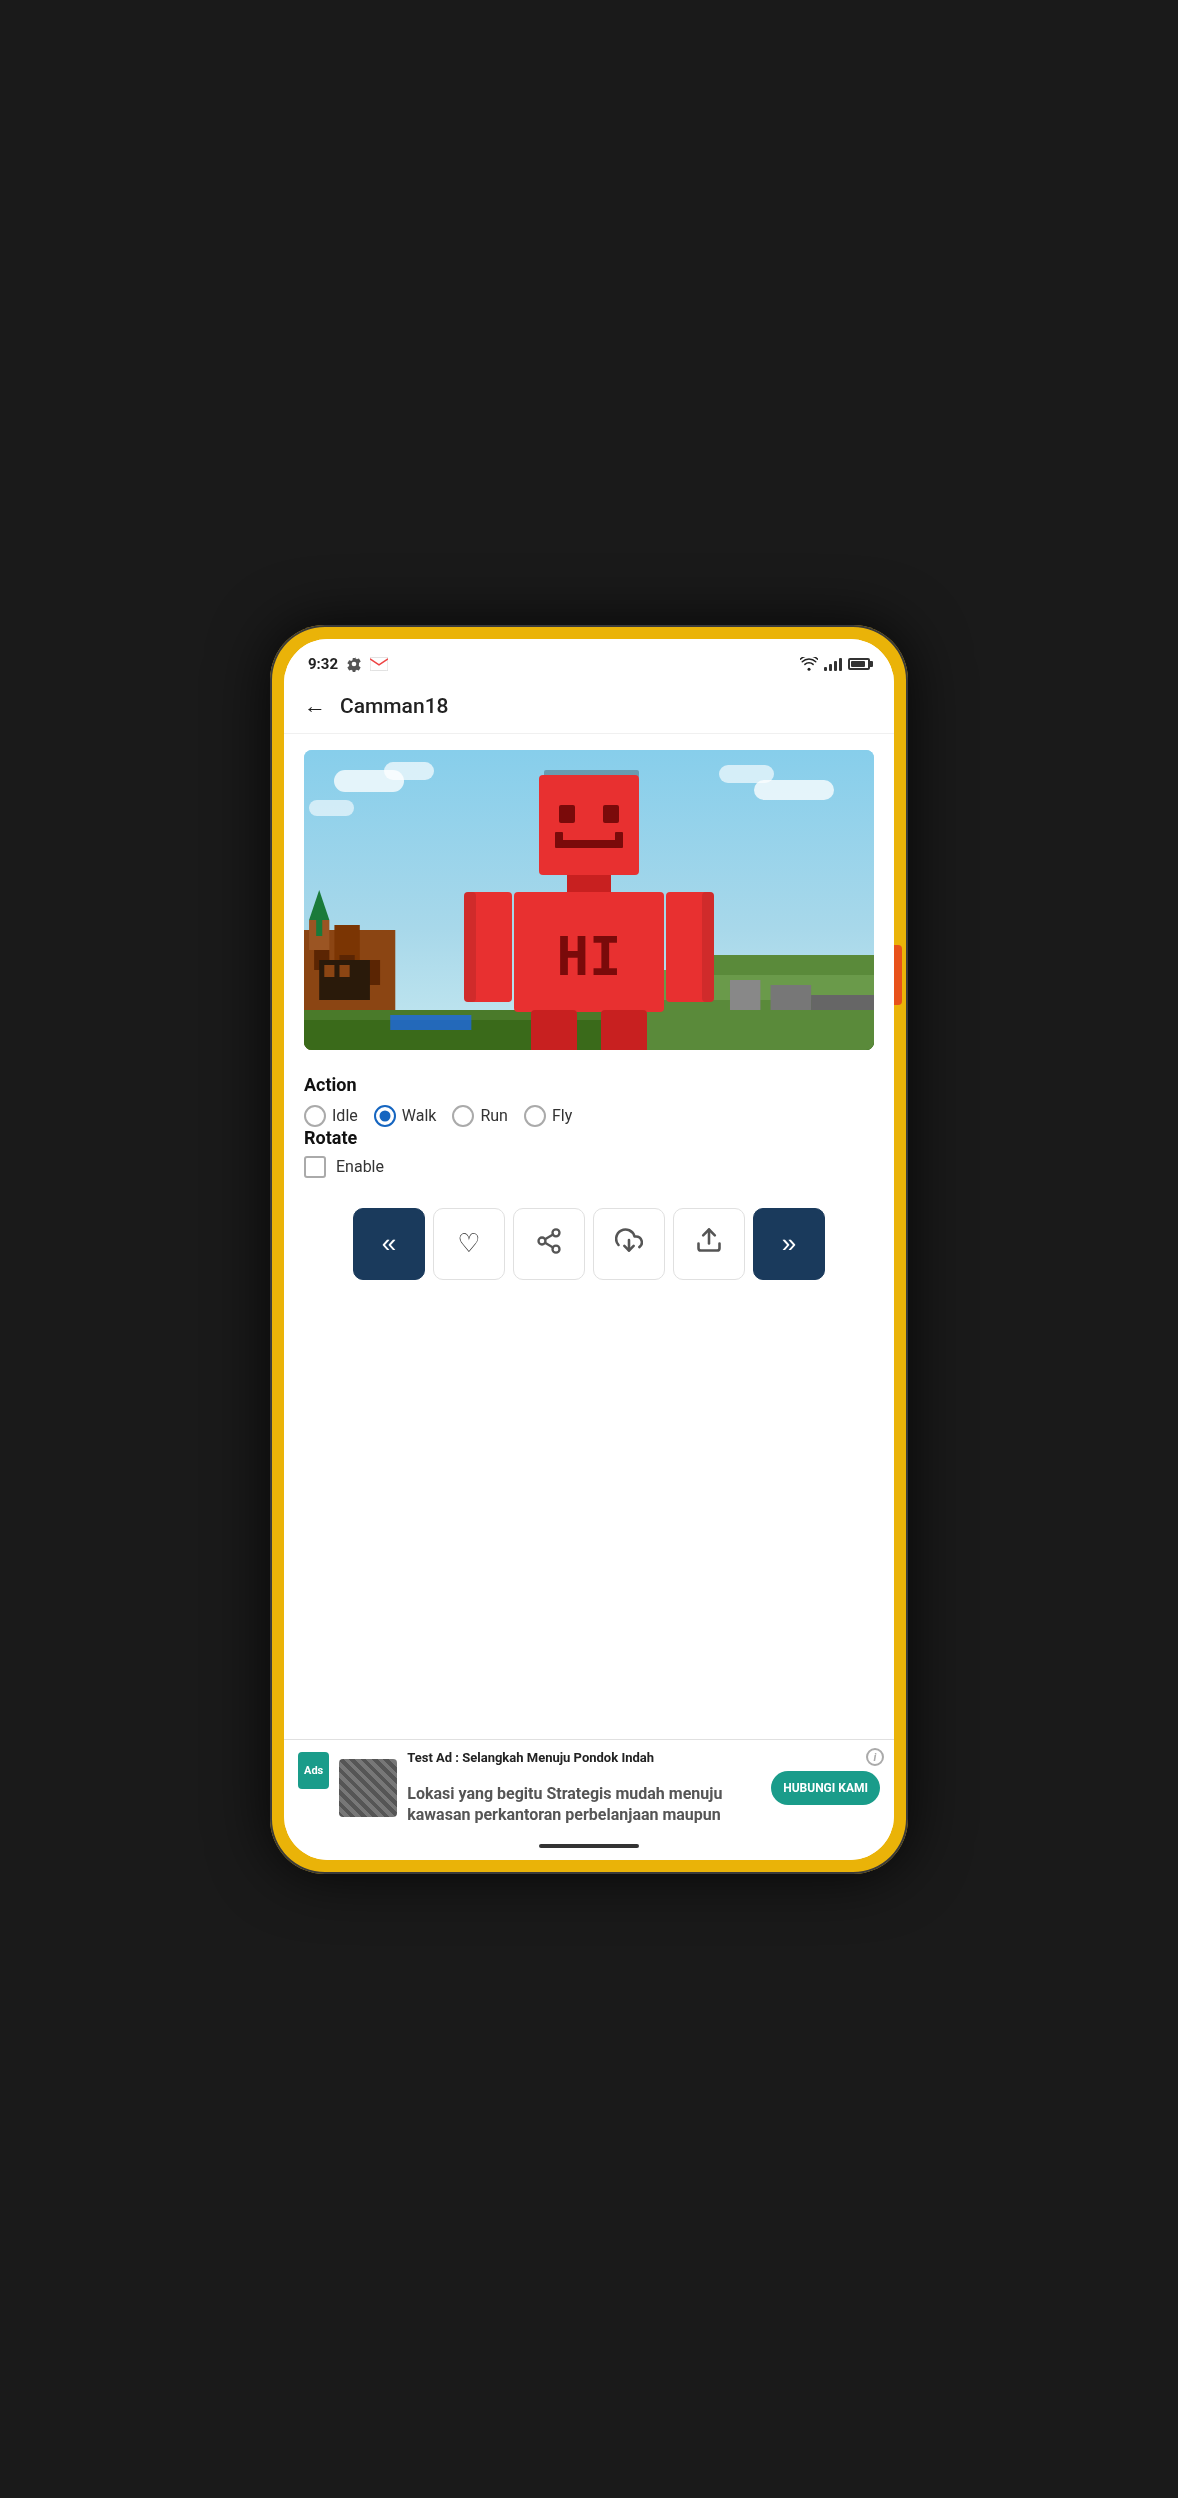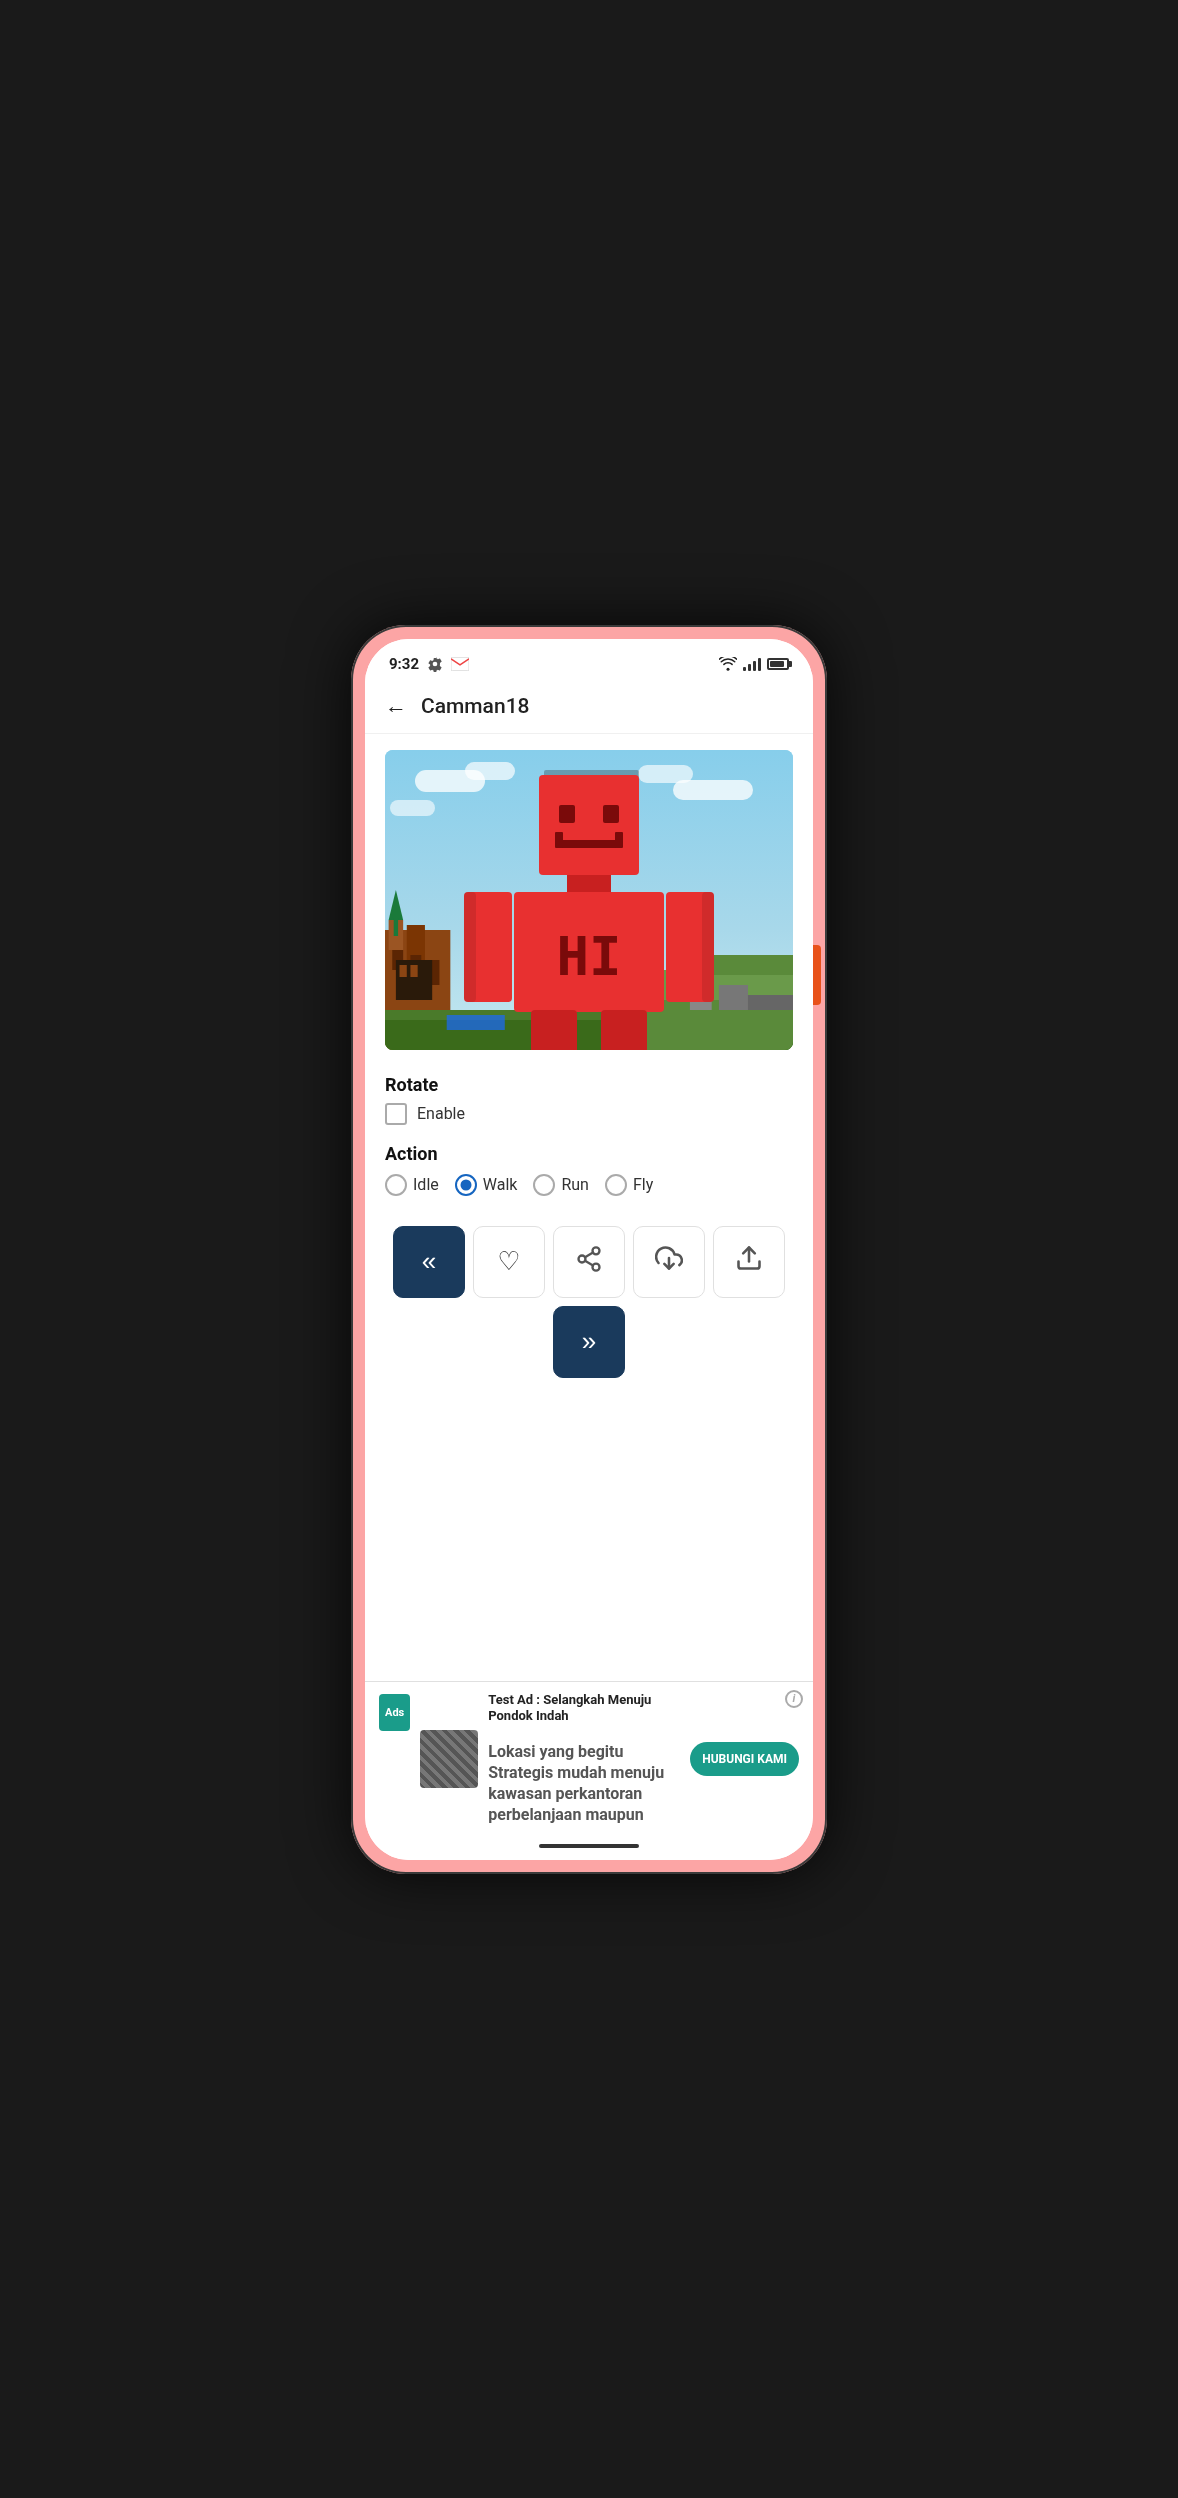--- a/index.html
+++ b/index.html
@@ -7,23 +7,23 @@
     body {
       background: #1a1a1a;
       display: flex;
       justify-content: center;
       align-items: center;
       min-height: 100vh;
       font-family: 'Roboto', Arial, sans-serif;
     }
 
     .phone-frame {
-      width: 476px;
+      width: 638px;
       height: 1249px;
-      background: #fca5a5;
+      background: #eab308;
       border-radius: 55px;
       position: relative;
       box-shadow: 0 0 60px rgba(0,0,0,0.8), inset 0 0 0 2px #3a3a3a;
       overflow: hidden;
     }
 
     .phone-screen {
       position: absolute;
       top: 14px;
       left: 14px;
@@ -520,28 +520,20 @@
 
             <rect x="207" y="122" width="48" height="110" rx="4" fill="#e83030"></rect>
 
             <rect x="72" y="240" width="46" height="48" rx="4" fill="#c82020"></rect>
 
             <rect x="142" y="240" width="46" height="48" rx="4" fill="#c82020"></rect>
 
             <rect x="5" y="122" width="12" height="110" rx="4" fill="rgba(0,0,0,0.1)"></rect>
             <rect x="243" y="122" width="12" height="110" rx="4" fill="rgba(0,0,0,0.1)"></rect>
           </svg>
-        </div>
-      </div>
-
-      <div>
-        <div class="section-label">Rotate</div>
-        <div class="checkbox-row">
-          <div class="checkbox-box"></div>
-          <span class="checkbox-label">Enable</span>
         </div>
       </div>
 
       <div>
         <div class="action-label">Action</div>
         <div class="radio-row">
           <div class="radio-item">
             <div class="radio-circle"></div>
             <span class="radio-label">Idle</span>
           </div>
@@ -550,20 +542,28 @@
             <span class="radio-label">Walk</span>
           </div>
           <div class="radio-item">
             <div class="radio-circle"></div>
             <span class="radio-label">Run</span>
           </div>
           <div class="radio-item">
             <div class="radio-circle"></div>
             <span class="radio-label">Fly</span>
           </div>
+        </div>
+      </div>
+
+      <div>
+        <div class="section-label">Rotate</div>
+        <div class="checkbox-row">
+          <div class="checkbox-box"></div>
+          <span class="checkbox-label">Enable</span>
         </div>
       </div>
 
       <div class="action-buttons">
         <button class="action-btn dark">
           <span>«</span>
         </button>
         <button class="action-btn">
           <span>♡</span>
         </button>

